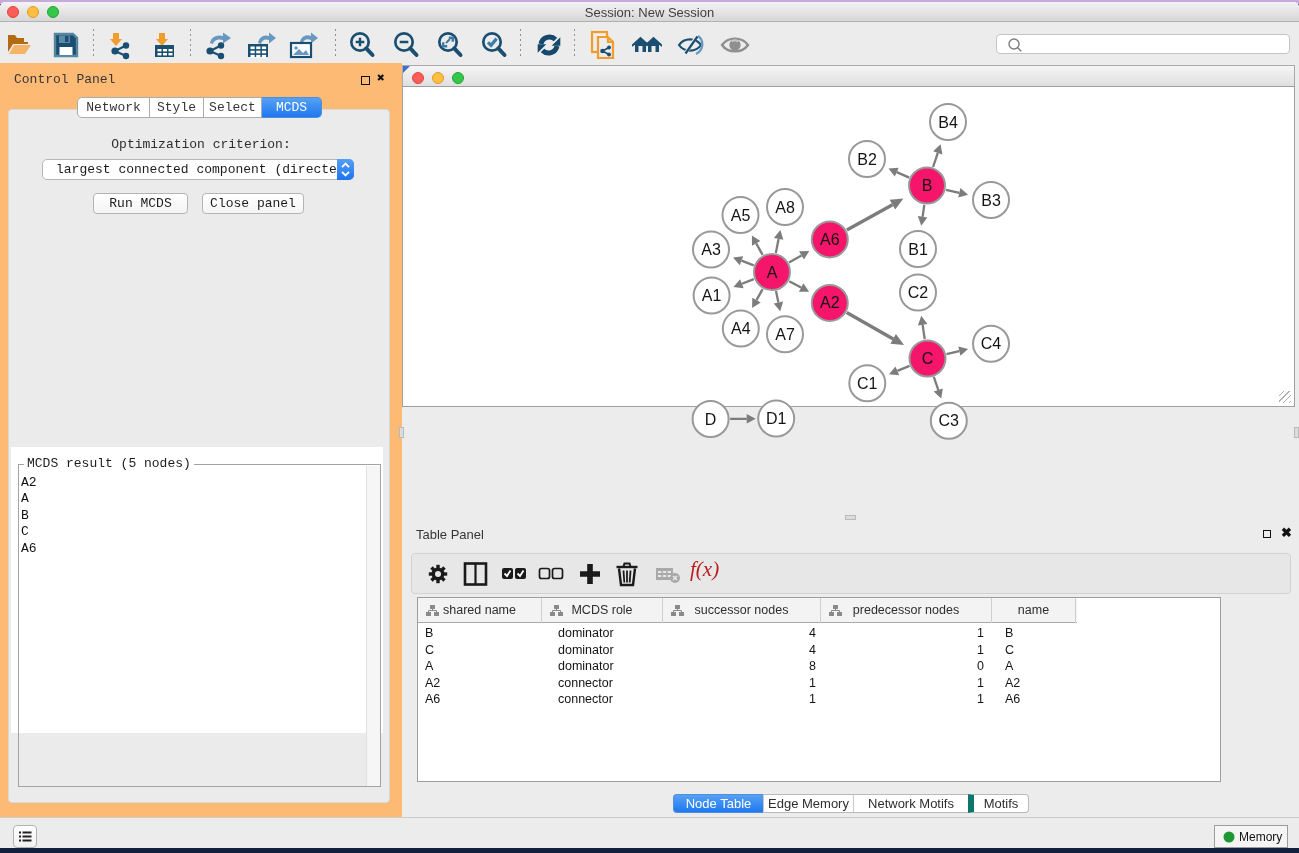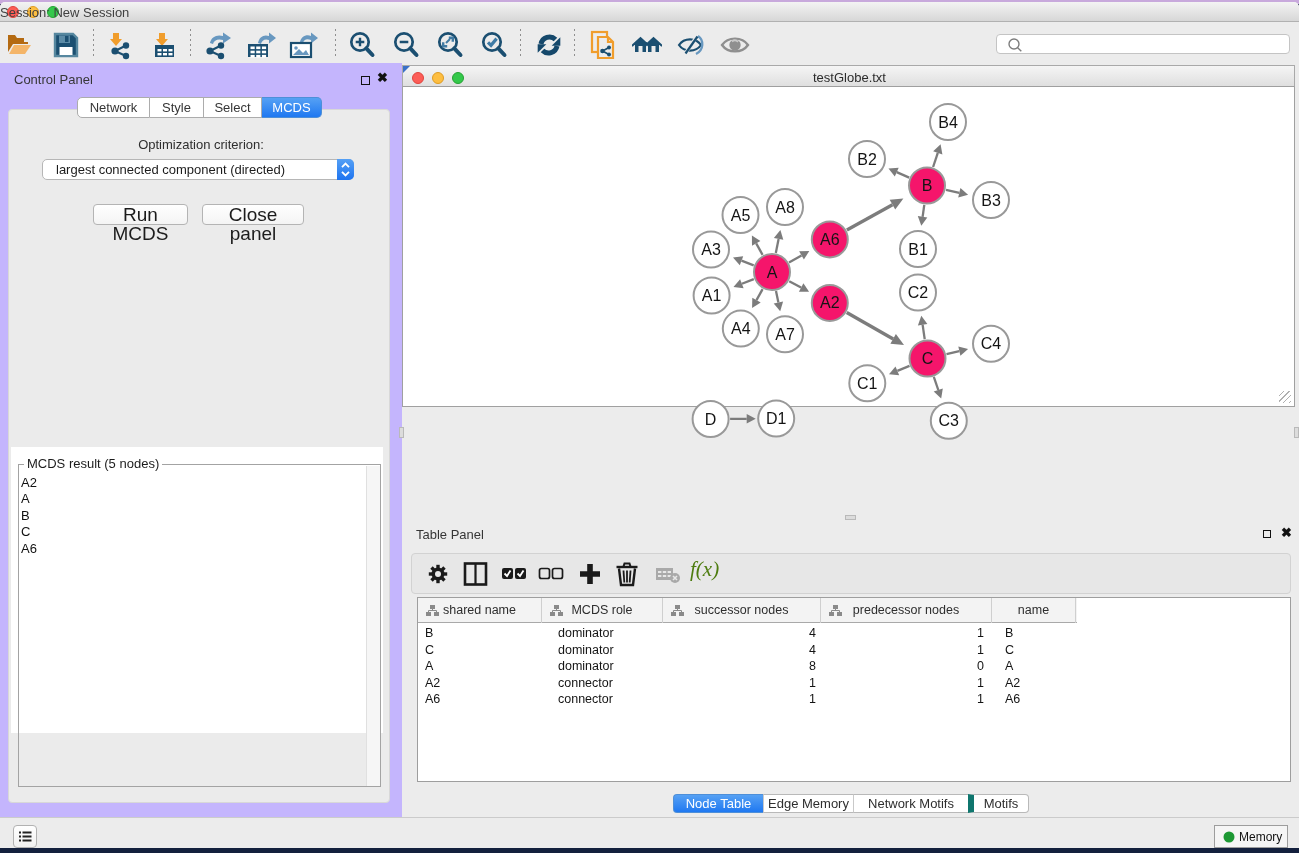--- a/index.html
+++ b/index.html
@@ -7,54 +7,54 @@
 body { font-family:"Liberation Sans", sans-serif; position:relative; background:#13203d; }
 .abs { position:absolute; }
 #purple { left:0; top:0; width:1299px; height:4px; background:#c8a9dc; }
 #app { left:0; top:2px; width:1299px; height:846px; background:#ececec; border-radius:5px 5px 0 0; overflow:hidden; }
 
 #titlebar { left:0; top:0; width:1299px; height:20px; background:linear-gradient(#f3f3f3,#d7d7d7); border-bottom:1px solid #b1b1b1; border-radius:5px 5px 0 0; }
 .tl { position:absolute; top:4px; width:12px; height:12px; border-radius:50%; }
 #titlebar .t1 { left:7px;  background:#fc5d57; border:1px solid #e0443e; }
 #titlebar .t2 { left:27px; background:#fdbe41; border:1px solid #df9c23; }
 #titlebar .t3 { left:47px; background:#34c84b; border:1px solid #25a233; }
-#wintitle { left:0; top:3px; width:1299px; text-align:left; font-size:13px; color:#404040; }
+#wintitle { left:0; top:3px; width:1299px; text-align:center; font-size:13px; color:#404040; }
 
 #toolbar { left:0; top:20px; width:1299px; height:41px; background:#ececec; }
 .sep { position:absolute; top:7px; height:28px; width:1px; background-image:linear-gradient(#8f8f8f 34%, rgba(0,0,0,0) 0%); background-size:1px 5px; }
 #search { position:absolute; left:996px; top:12px; width:294px; height:20px; background:#fff; border:1px solid #c4c4c4; border-radius:4px; }
 
-#cp { left:0; top:61px; width:402px; height:754px; background:#c4b5fd; }
+#cp { left:0; top:61px; width:402px; height:754px; background:#fdba74;font-family:Liberation Mono, monospace; }
 #cp-title { left:14px; top:9px; font-size:13px; color:#363636; }
 #cp-tabs { left:77px; top:34px; height:21px; font-size:13px; color:#363636; }
 .tab { position:absolute; top:0; height:21px; background:#fff; border:1px solid #acacac; line-height:20px; text-align:center; }
 #tab-mcds { background:linear-gradient(#56a1f4,#1f78f1); color:#fff; border-color:#4e8fd8; border-radius:0 5px 5px 0; }
 #cp-body { left:8px; top:46px; width:382px; height:694px; background:#ebebeb; border:1px solid #d8d8d8; border-radius:4px; }
 #optlabel { left:0; top:74px; width:402px; text-align:center; font-size:13px; color:#2e2e2e; }
 #dropdown { left:42px; top:96px; width:312px; height:21px; background:#fff; border:1px solid #b6b6b6; border-radius:5px; font-size:13px; color:#1c1c1c; line-height:19px; padding-left:13px; }
 #ddcap { right:-1px; top:-1px; width:17px; height:21px; border-radius:0 5px 5px 0; background:linear-gradient(#55a0f5,#1e74f0); }
-.btn { position:absolute; top:141px; height:21px; background:linear-gradient(#ffffff,#f4f4f4); border:1px solid #b4b4b4; border-radius:4px; font-size:19px; color:#1c1c1c; text-align:center; line-height:19px; }
+.btn { position:absolute; top:130px; height:21px; background:linear-gradient(#ffffff,#f4f4f4); border:1px solid #b4b4b4; border-radius:4px; font-size:13px; color:#1c1c1c; text-align:center; line-height:19px; }
 #resbox { left:11px; top:384px; width:372px; height:286px; background:#fff; }
 #resborder { left:7px; top:17px; width:363px; height:323px; border:1px solid #a3a3a3; }
 #restitle { left:13px; top:9px; background:#fff; padding:0 3px; font-size:13px; color:#1c1c1c; }
 #reslist { left:10px; top:28px; font-size:13px; color:#111; line-height:16.4px; }
 #resscroll { left:355px; top:19px; width:14px; height:320px; background:#f6f6f6; border-left:1px solid #e0e0e0; }
 
 #nw { left:402px; top:63px; width:893px; height:450px; }
 #nw-tb { left:0; top:0; width:893px; height:22px; background:linear-gradient(#f5f5f5,#dfdfdf); border:1px solid #a9a9a9; border-bottom:1px solid #9f9f9f; border-radius:1px 1px 0 0; }
 #nw .t1 { left:9px;  top:6px; background:#fc5d57; border:1px solid #e0443e; }
 #nw .t2 { left:29px; top:6px; background:#fdbe41; border:1px solid #df9c23; }
 #nw .t3 { left:49px; top:6px; background:#34c84b; border:1px solid #25a233; }
 #nw-title { left:0; top:4px; width:893px; text-align:center; font-size:13px; color:#2b2b2b; }
 #canvas { left:0; top:22px; width:893px; height:320px; background:#fff; border:1px solid #a0a0a0; border-top:none; }
 
 #tp { left:402px; top:518px; width:897px; height:297px; background:#ececec; }
 #tp-title { left:14px; top:7px; font-size:13px; color:#363636; }
 #tp-toolbar { left:9px; top:33px; width:880px; height:41px; background:#e7e7e7; border:1px solid #d2d2d2; border-radius:4px; }
-#tbl { left:15px; top:77px; width:874px; height:185px; background:#fff; border:1px solid #9e9e9e; }
+#tbl { left:15px; top:77px; width:804px; height:185px; background:#fff; border:1px solid #9e9e9e; }
 #thead { left:0; top:0; width:659px; height:25px; background:#f3f3f3; border-bottom:1px solid #a9a9a9; font-size:12.5px; color:#2e2e2e; }
 .th { position:absolute; top:0; height:25px; border-right:1px solid #cfcfcf; text-align:center; line-height:25px; }
 .trow { position:absolute; font-size:12.5px; color:#141414; height:17px; line-height:17px; }
 
 #seg { left:673px; top:792px; height:19px; font-size:13px; color:#2e2e2e; }
 .segb { position:absolute; top:0; height:19px; background:#fff; border-top:1px solid #b9b9b9; border-bottom:1px solid #b9b9b9; line-height:18px; text-align:center; }
 
 #status { left:0; top:815px; width:1299px; height:33px; background:#ececec; border-top:1px solid #cbcbcb; }
 #lstbtn { left:13px; top:7px; width:24px; height:23px; background:linear-gradient(#ffffff,#f1f1f1); border:1px solid #b2b2b2; border-radius:4px; }
 #membox { left:1214px; top:7px; width:74px; height:23px; background:#f5f5f5; border:1px solid #9d9d9d; font-size:12px; color:#111; }
@@ -226,21 +226,20 @@
       <div class="abs" id="resscroll"></div>
     </div>
   </div>
 
   <div class="abs" id="nw">
     <div class="abs" id="nw-tb">
         <div class="abs" style="left:0;top:0;width:0;height:0;border-top:7px solid #3a70c8;border-right:7px solid rgba(0,0,0,0);"></div>
       <div class="tl t1"></div>
         <div class="tl t2"></div>
         <div class="tl t3"></div>
-      <div class="abs" id="nw-title">testGlobe.txt</div>
     </div>
     <div class="abs" id="canvas">
       <svg width="893" height="426" style="position:absolute;left:0;top:0;" font-family="&quot;Liberation Sans&quot;, sans-serif">
 <line x1="359.6" y1="167.9" x2="353.2" y2="156.4" stroke="#7c7c7c" stroke-width="2.3"></line>
 <polygon points="348.9,148.6 357.4,154.1 349.0,158.8" fill="#7c7c7c"></polygon>
 <line x1="372.8" y1="165.9" x2="375.6" y2="151.9" stroke="#7c7c7c" stroke-width="2.3"></line>
 <polygon points="377.4,143.0 380.3,152.8 370.9,150.9" fill="#7c7c7c"></polygon>
 <line x1="350.7" y1="178.3" x2="338.5" y2="173.7" stroke="#7c7c7c" stroke-width="2.3"></line>
 <polygon points="330.0,170.6 340.2,169.2 336.8,178.3" fill="#7c7c7c"></polygon>
 <line x1="350.8" y1="192.1" x2="338.9" y2="196.7" stroke="#7c7c7c" stroke-width="2.3"></line>
@@ -378,21 +377,21 @@
             <rect x="5" y="11" width="3.4" height="2"></rect>
             <rect x="9.8" y="11" width="3.4" height="2"></rect>
             <rect x="14.6" y="11" width="3.4" height="2"></rect>
             <rect x="5" y="15" width="3.4" height="2"></rect>
             <rect x="9.8" y="15" width="3.4" height="2"></rect>
             <rect x="14.6" y="15" width="3.4" height="2"></rect>
           </g>
 <circle cx="22" cy="18" r="5" fill="#a9a9a9"></circle>
           <path d="M20 16 L24 20 M24 16 L20 20" stroke="#e7e7e7" stroke-width="1.6"></path>
         </svg>
-<div class="abs" style="left:278px;top:3px;font-family:'Liberation Serif',serif;font-style:italic;font-size:21px;color:#4d7c0f;">f(x)</div>
+<div class="abs" style="left:278px;top:3px;font-family:'Liberation Serif',serif;font-style:italic;font-size:21px;color:#b91c1c;">f(x)</div>
       </div>
     <div class="abs" id="tbl">
       <div class="abs" id="thead">
           <div class="th" style="left:0px;width:124px;"><svg width="13" height="15" style="position:absolute;left:8px;top:5px;">
               <g fill="#8a8a8a">
                 <rect x="4" y="2" width="5" height="4"></rect>
                 <rect x="0" y="9" width="5" height="4"></rect>
                 <rect x="8" y="9" width="5" height="4"></rect>
                 <path d="M6.5 6 L6.5 8 M2.5 9 L2.5 7.5 L10.5 7.5 L10.5 9" stroke="#8a8a8a" fill="none"></path>
               </g>

